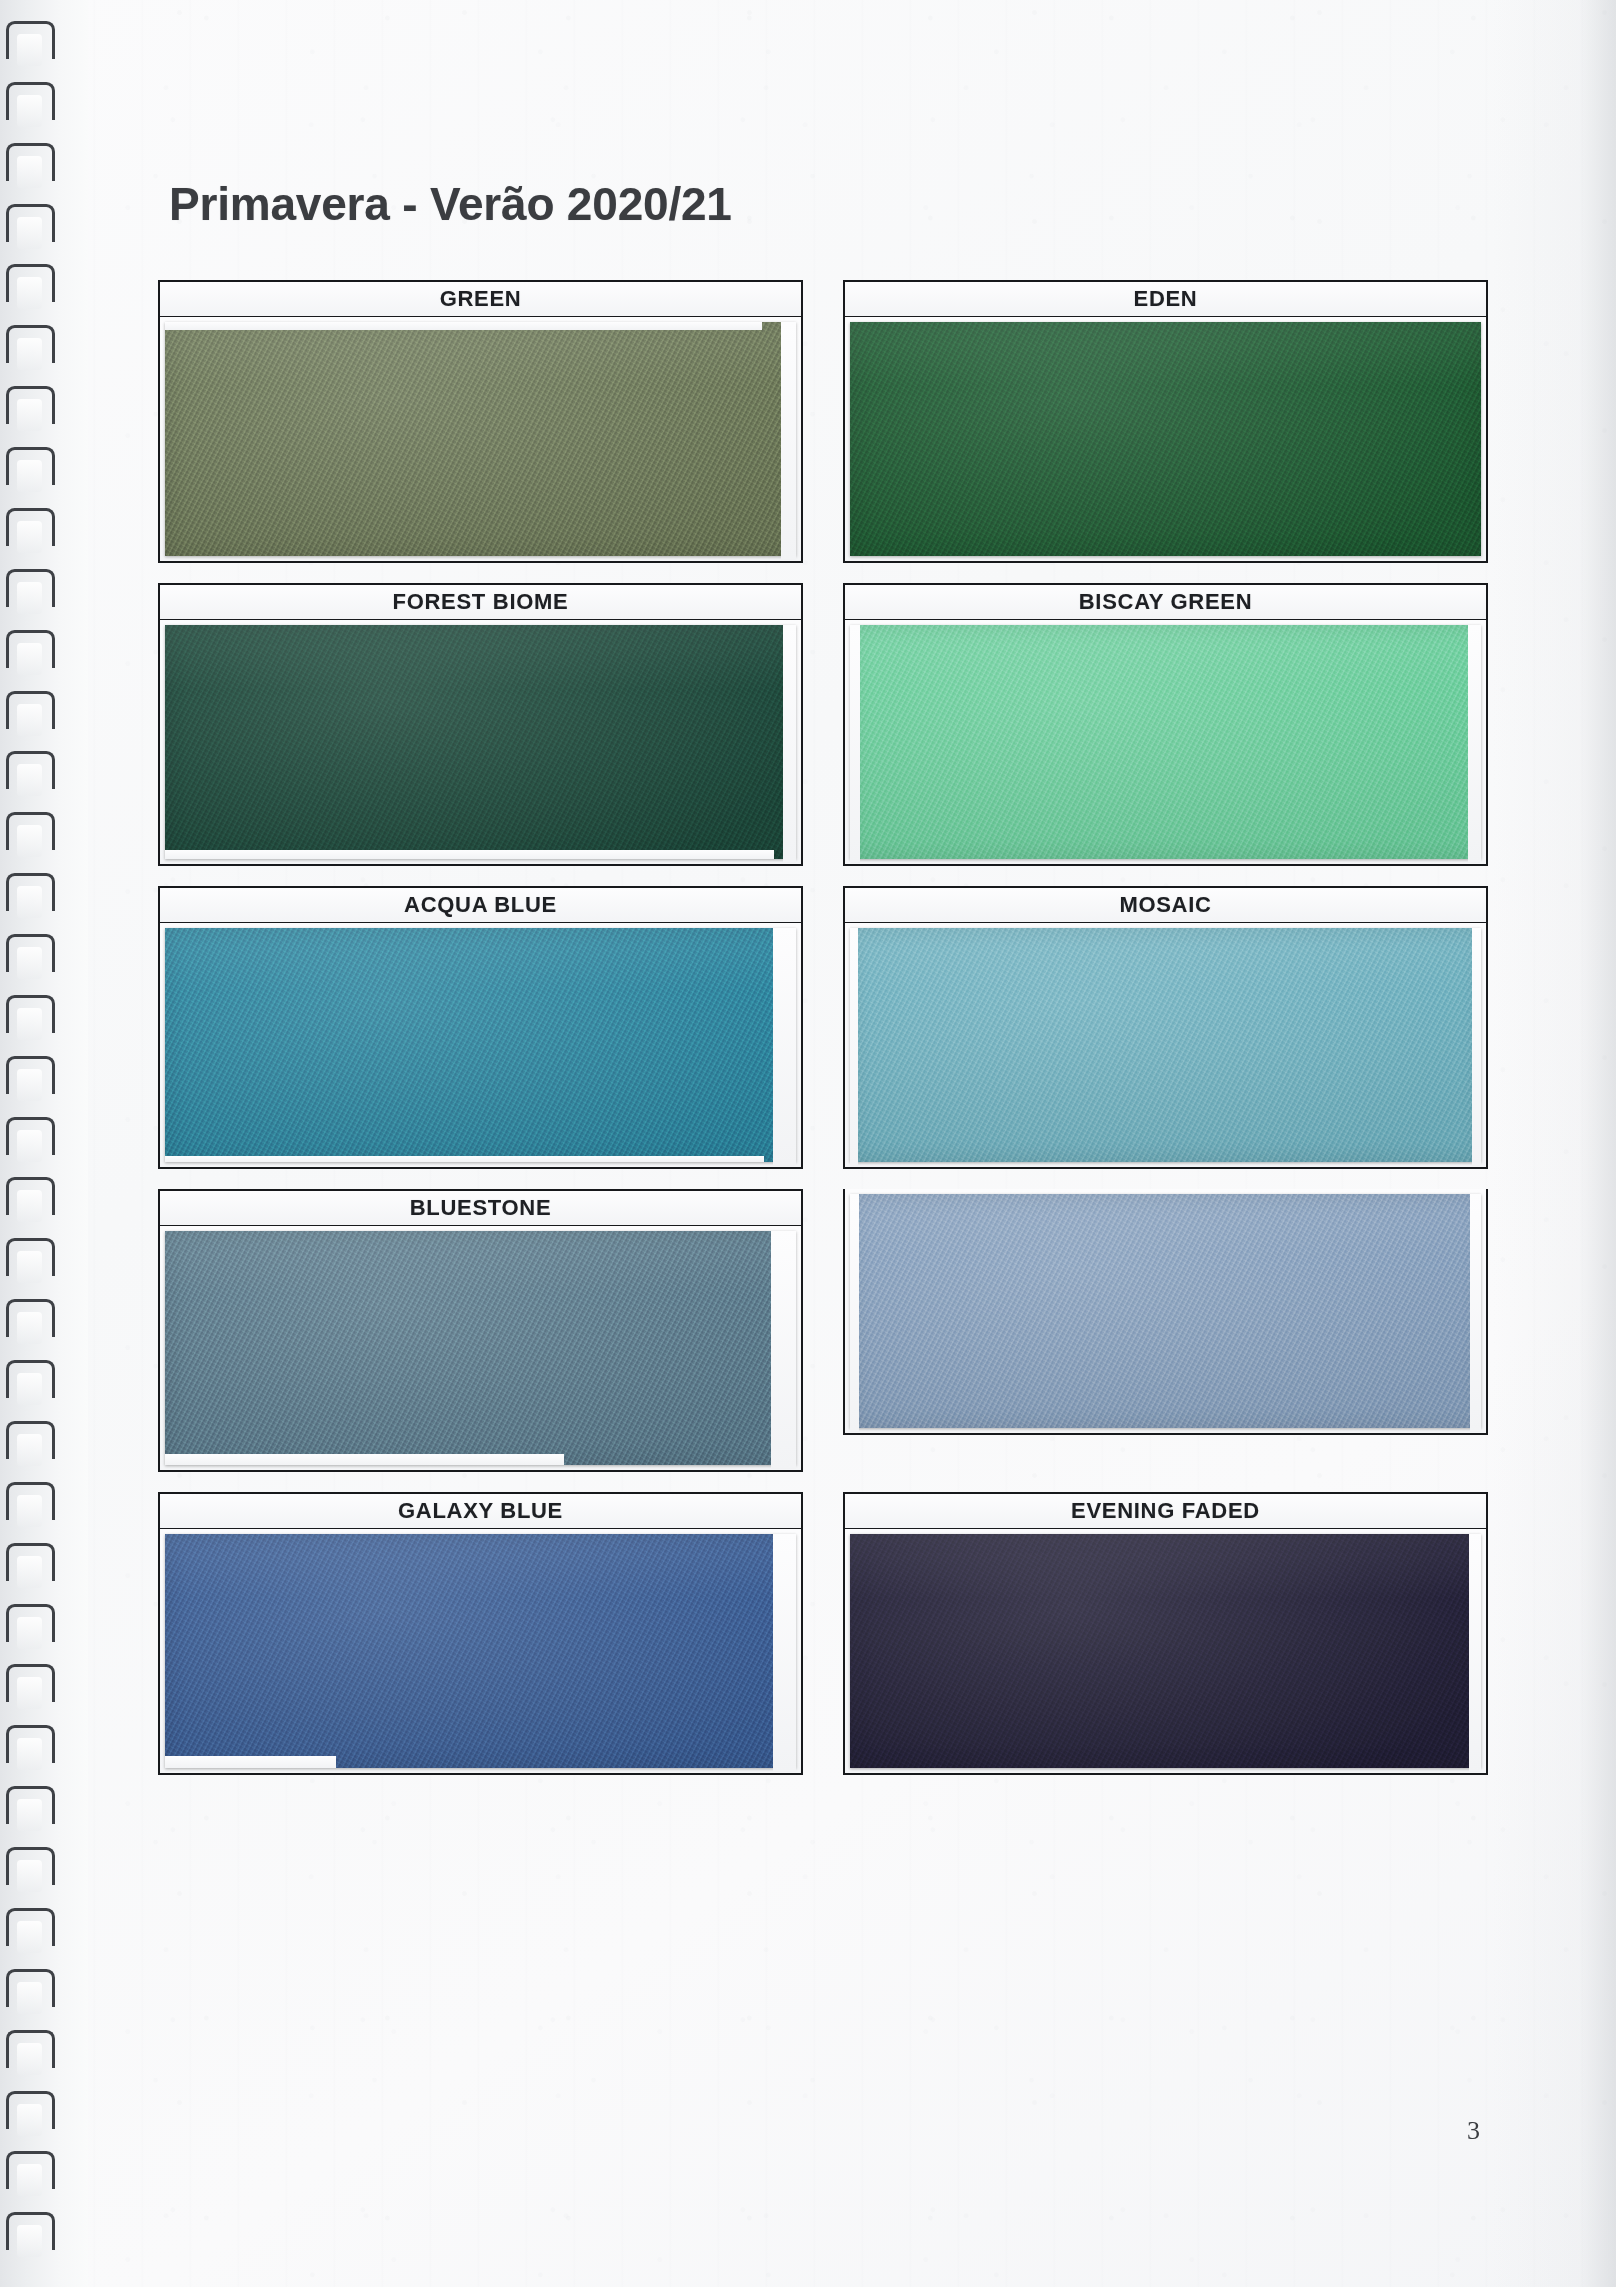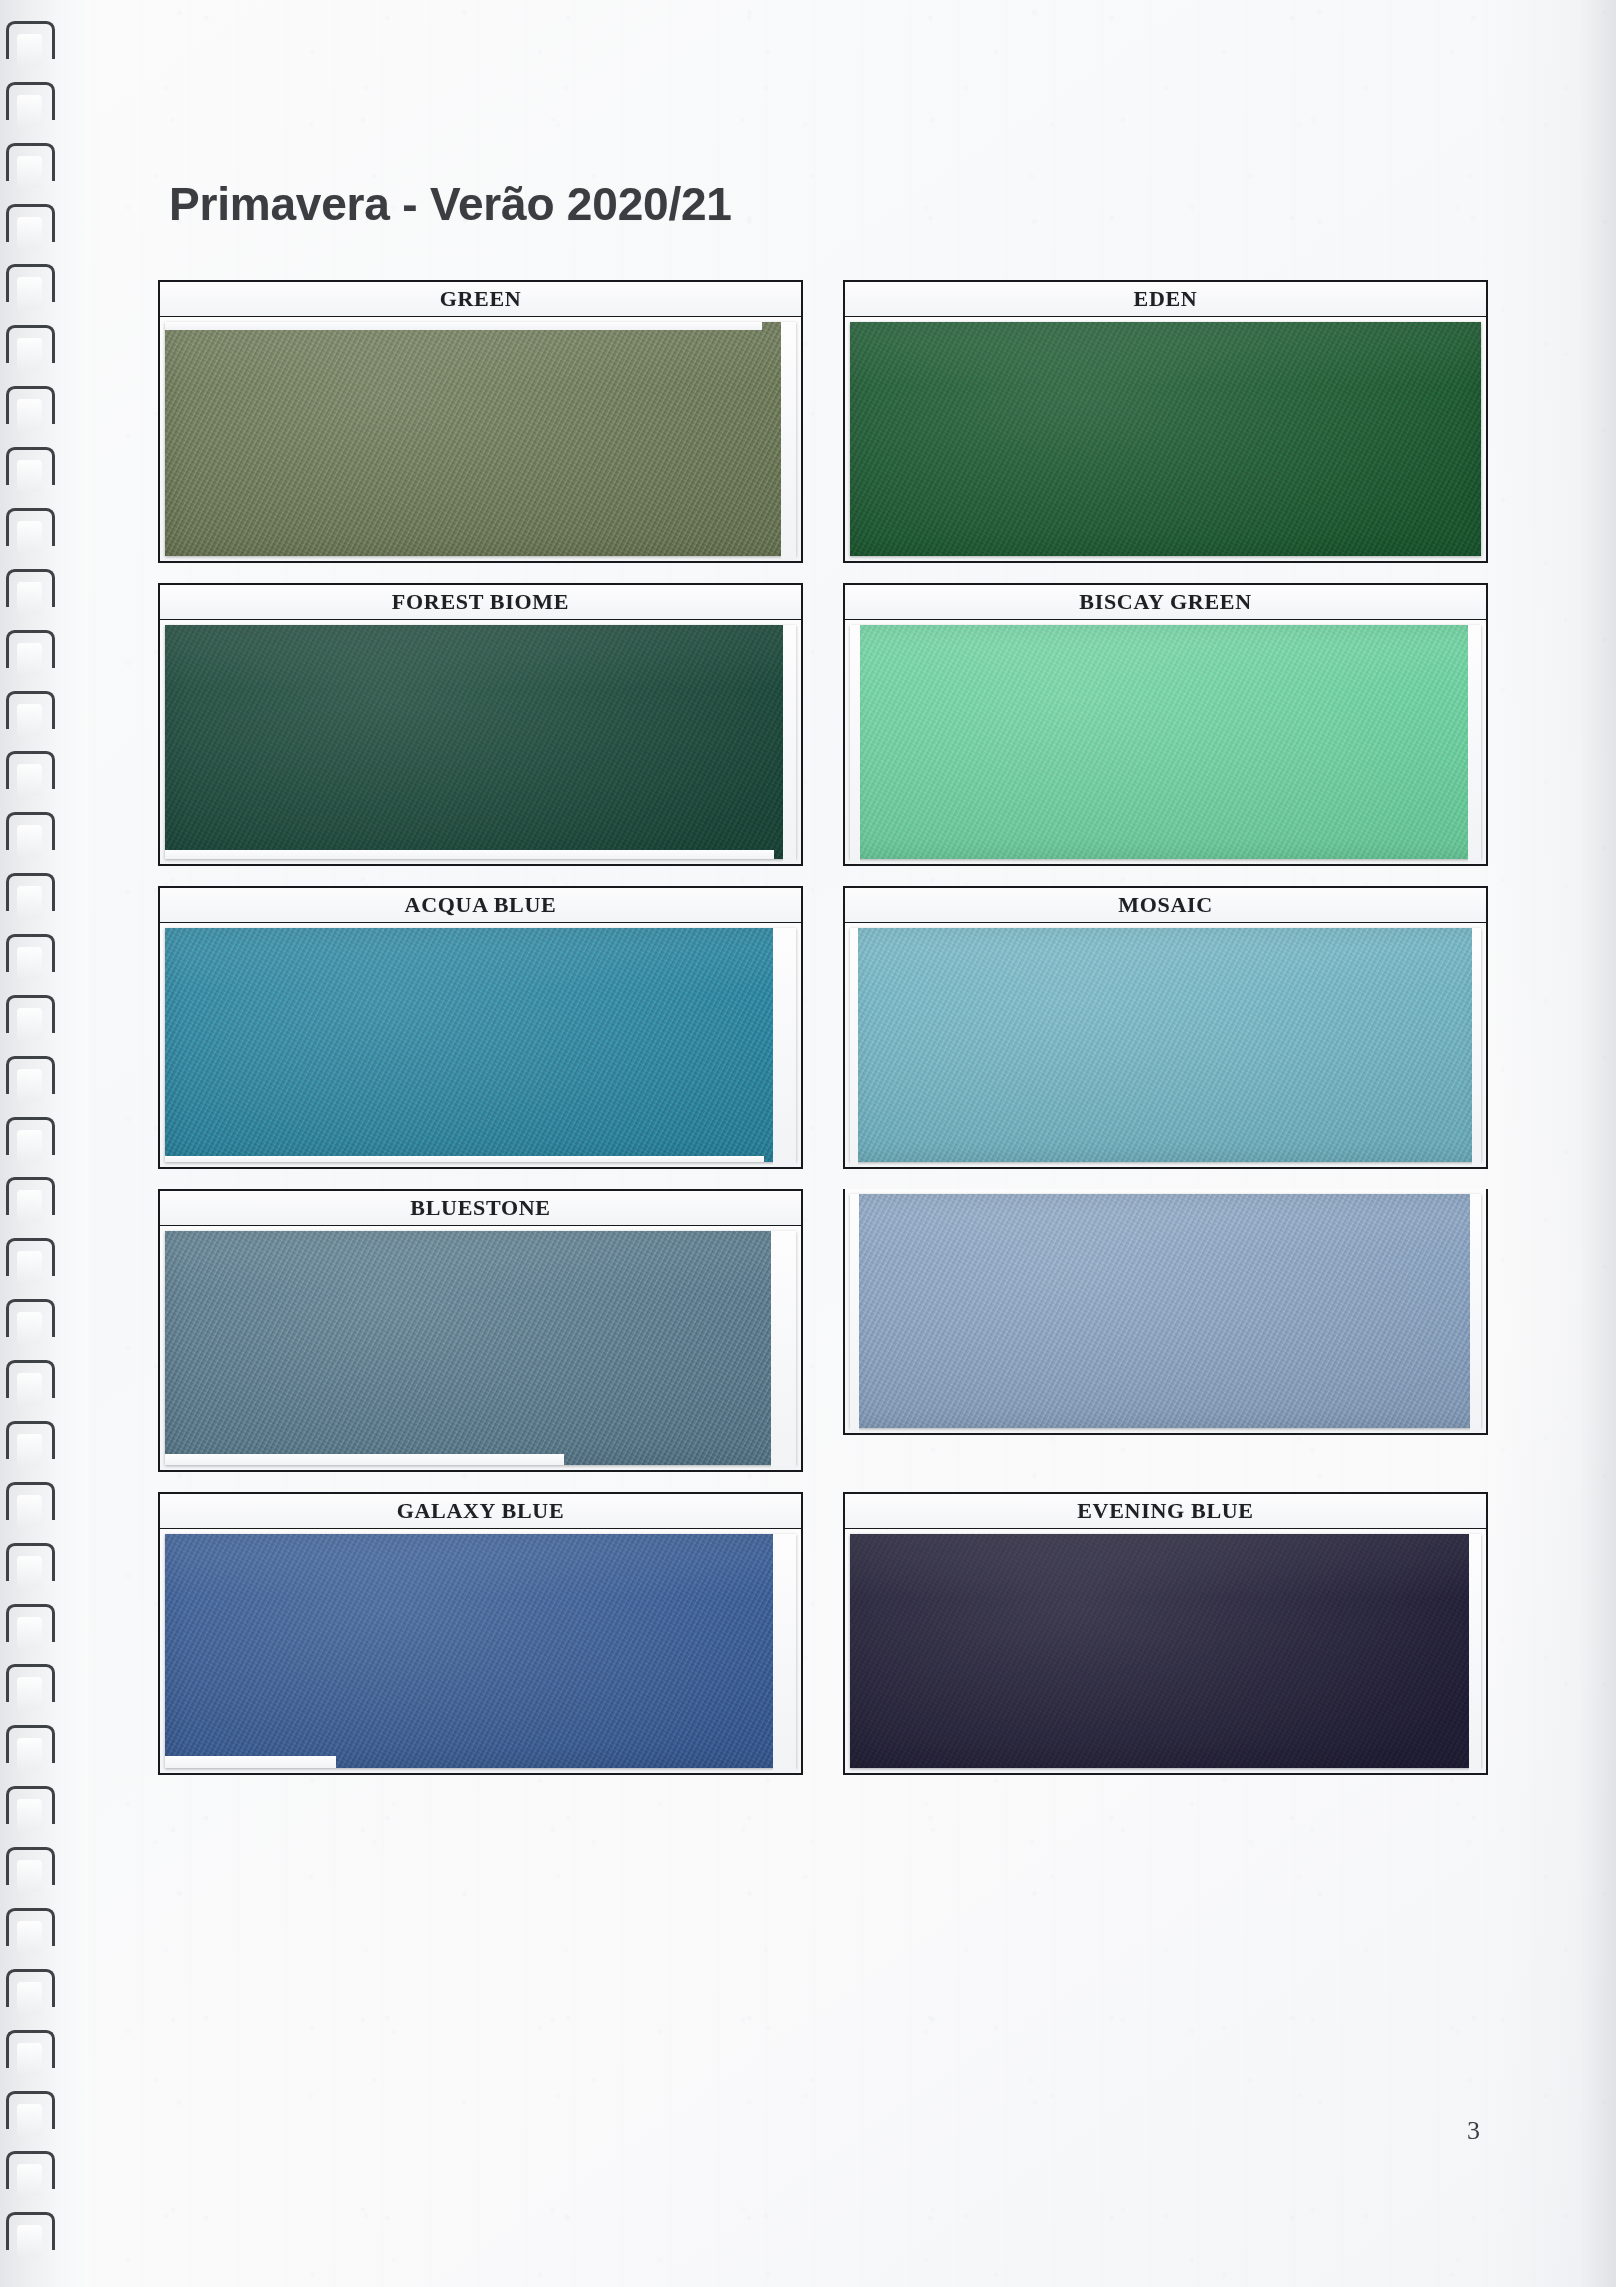--- a/index.html
+++ b/index.html
@@ -98,21 +98,20 @@
     white-space: nowrap;
     text-shadow: 0 0 1px rgba(120,122,126,.35);
   }
 
   
   #grid {
     position: absolute;
     left: 158px;
     top: 280px;
     width: 1330px;
-    font-family: Liberation Serif, serif;
   }
   .row {
     display: flex;
     gap: 40px;
     margin-bottom: 20px;
   }
   .cell {
     width: 645px;
     position: relative;
   }
@@ -355,21 +354,21 @@
           <span class="txt">GALAXY BLUE</span>
         </div>
         <div class="swatch-frame">
           <div class="fabric" style="background-color: rgb(60, 95, 150);"></div>
           <div class="nick" style="right:4.8px;top:4.8px;width:23px;height:237px;"></div>
           <div class="nick" style="left:4.8px;bottom:4.8px;width:171px;height:12.4px;"></div>
         </div>
       </div>
       <div class="cell">
         <div class="label-box">
-          <span class="txt">EVENING BLUE</span>
+          <span class="txt">EVENING FADED</span>
         </div>
         <div class="swatch-frame">
           <div class="fabric" style="background-color: rgb(35, 32, 56);"></div>
           <div class="nick" style="right:4.8px;top:4.8px;width:12.4px;height:237px;"></div>
         </div>
       </div>
     </div>
 
   </div>
 

